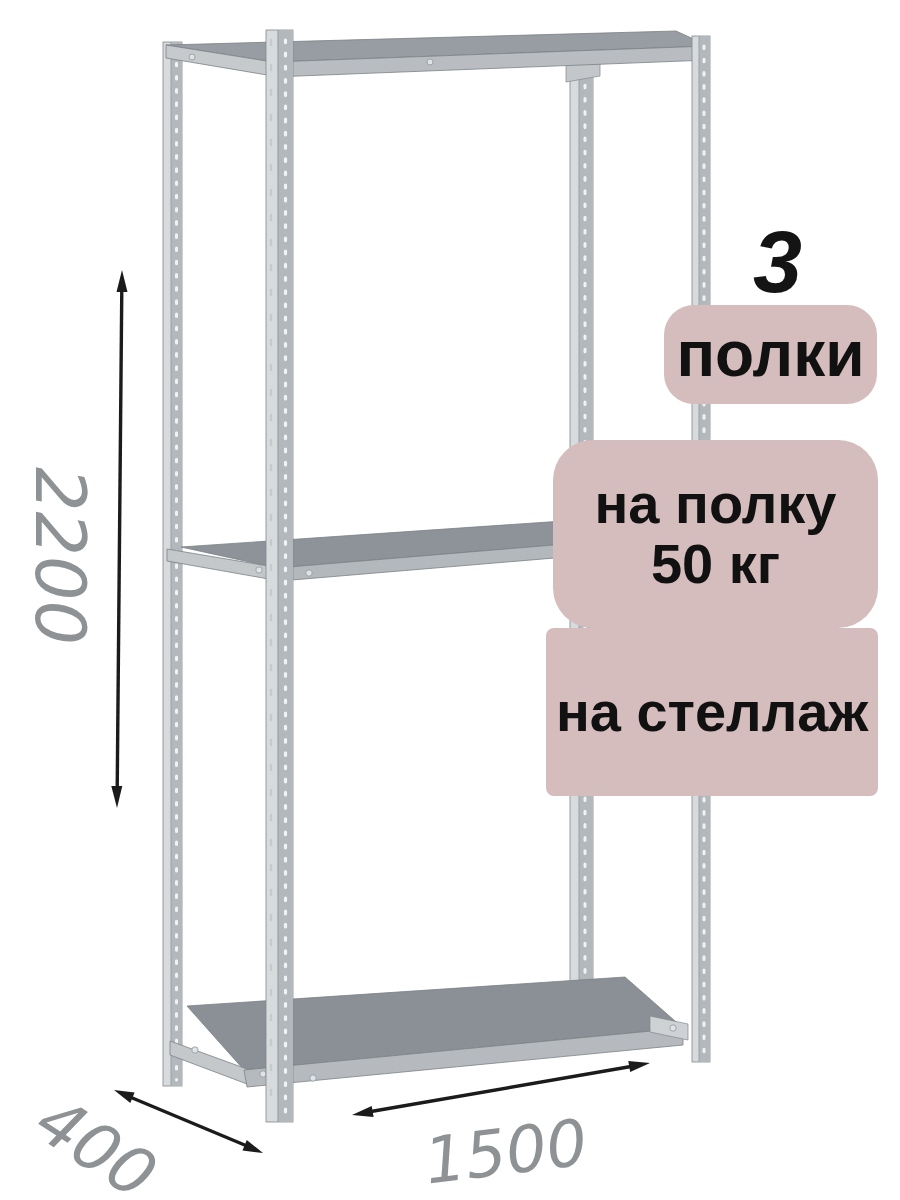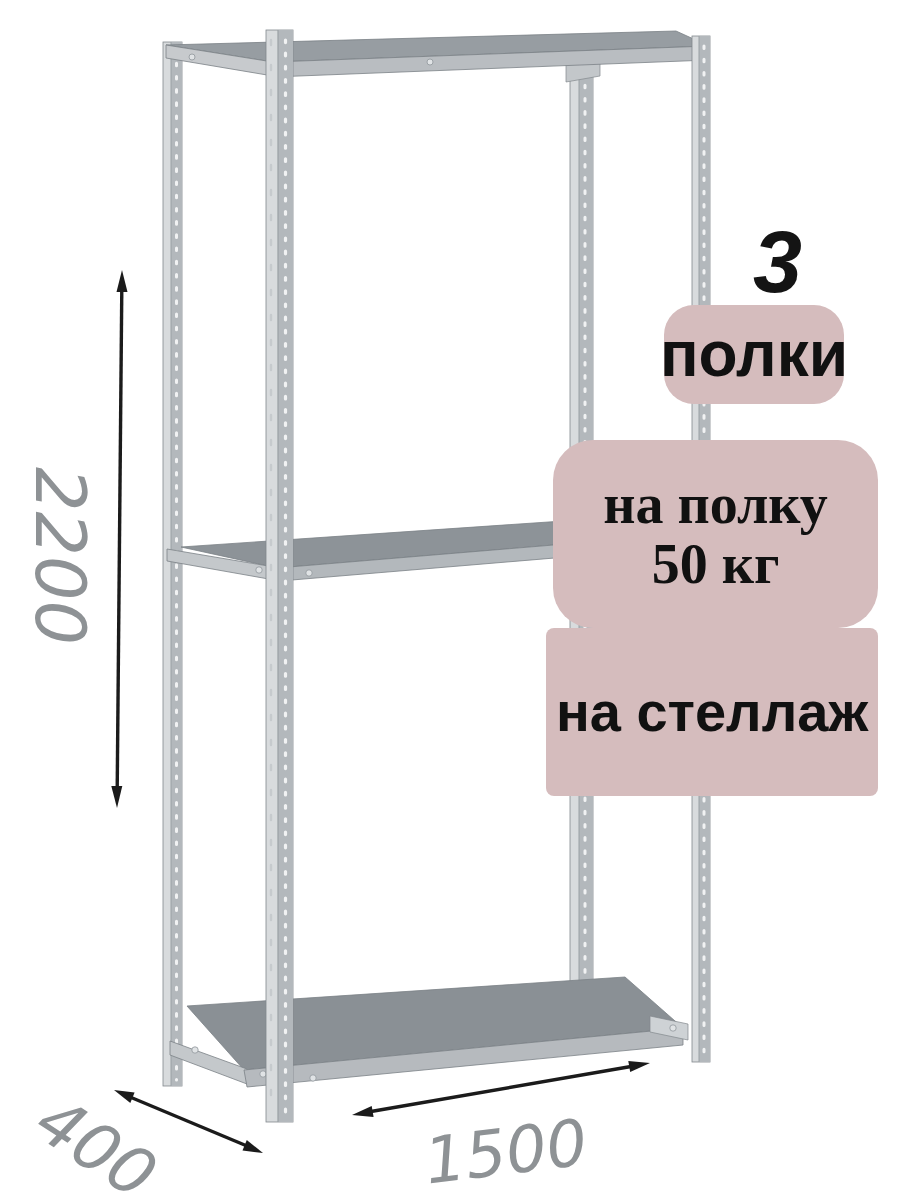--- a/index.html
+++ b/index.html
@@ -7,22 +7,22 @@
     position:relative;width:900px;height:1200px;background:#ffffff;
     overflow:hidden;font-family:"Liberation Sans",sans-serif;
   }
   .stage svg{position:absolute;left:0;top:0;}
   .badge{
     position:absolute;background:#d5bcbd;color:#111111;
     display:flex;flex-direction:column;align-items:center;justify-content:center;
     text-align:center;font-weight:bold;line-height:1.08;
     font-family:"Liberation Sans",sans-serif;
   }
-  .badge-count{left:664px;top:305px;width:180px;height:99px;border-radius:30px;font-size:64px;}
-  .badge-shelf-load{left:553px;top:440px;width:325px;height:188px;border-radius:40px;font-size:56px;font-family:Liberation Serif, serif;}
+  .badge-count{left:664px;top:305px;width:213px;height:99px;border-radius:30px;font-size:64px;}
+  .badge-shelf-load{left:553px;top:440px;width:325px;height:188px;border-radius:40px;font-size:56px;}
   .badge-rack-load{left:546px;top:628px;width:332px;height:168px;border-radius:8px;font-size:56px;}
   .count-number{
     position:absolute;left:730px;top:214px;width:95px;height:96px;
     font-size:88px;font-weight:bold;font-style:italic;color:#141414;
     text-align:center;line-height:96px;
   }
 </style>
 </head>
 <body>
 

